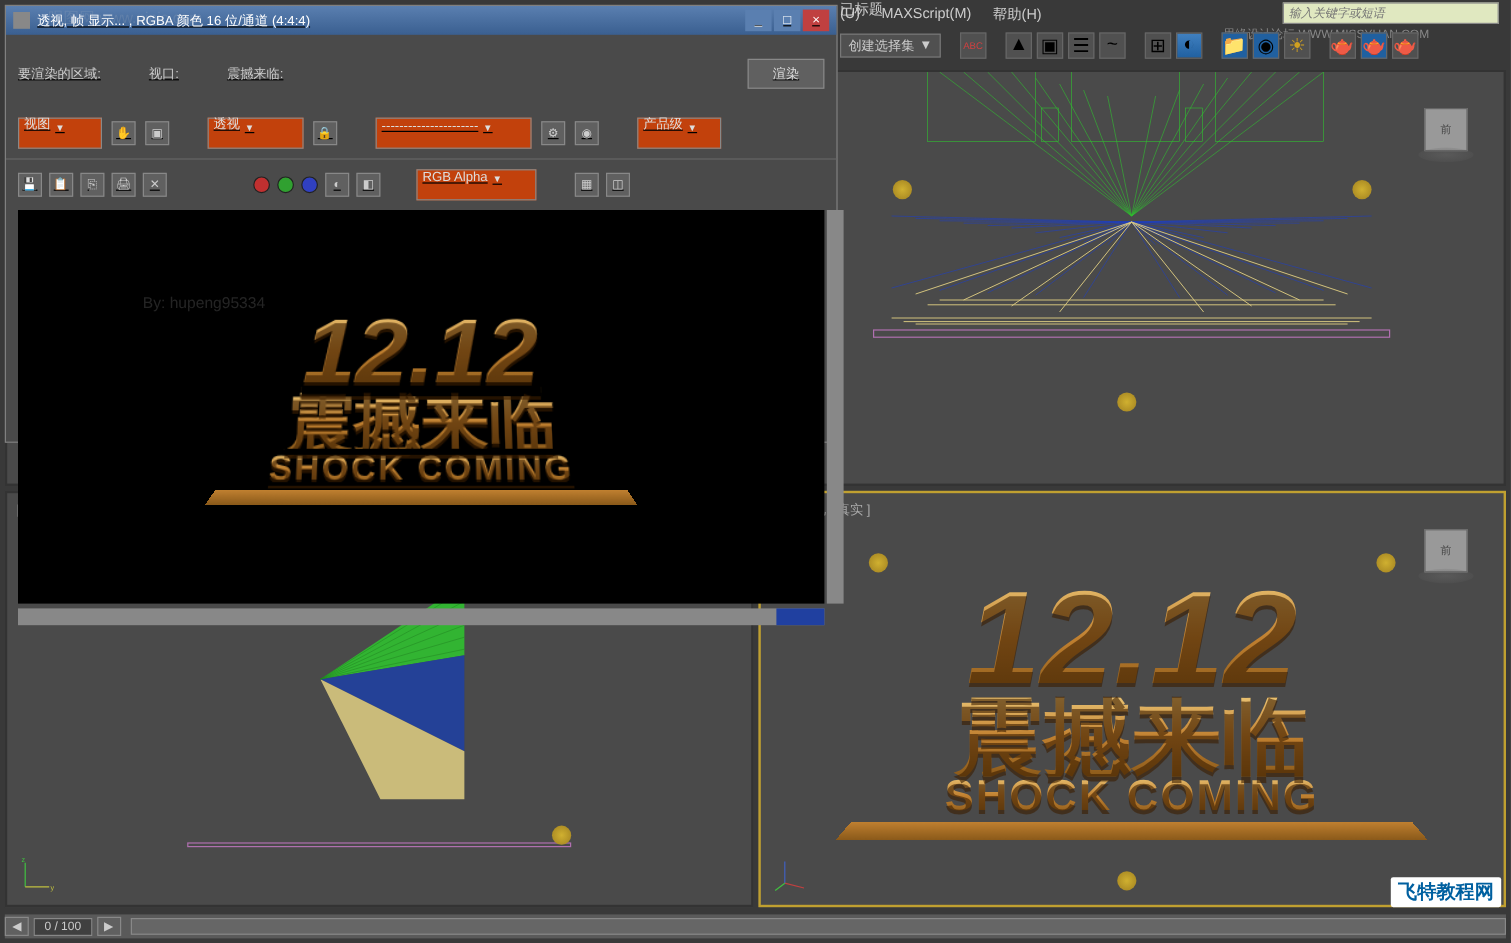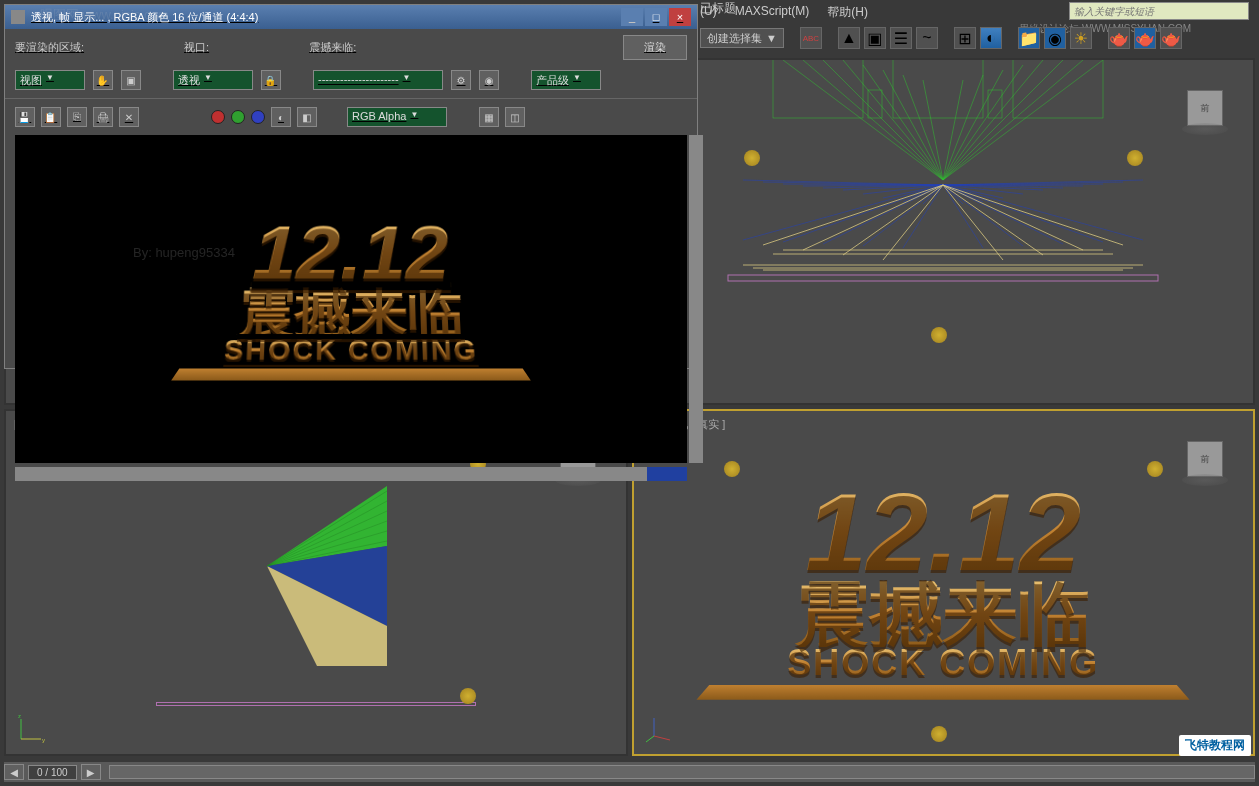--- a/index.html
+++ b/index.html
@@ -8,26 +8,26 @@
 
 .render-window { position: absolute; left: 4px; top: 4px; width: 694px; height: 365px; background: #4a4a4a; border: 1px solid #808080; z-index: 10; text-decoration: underline; }
 .title-bar { height: 24px; background: linear-gradient(#5a7fb0, #3a5f90); display: flex; align-items: center; padding: 0 6px; color: #fff; font-size: 11px; }
 .title-bar .title-icon { width: 14px; height: 14px; background: #888; margin-right: 6px; }
 .window-btns { margin-left: auto; display: flex; gap: 2px; }
 .window-btn { width: 22px; height: 18px; display: flex; align-items: center; justify-content: center; color: #fff; font-size: 11px; cursor: pointer; }
 .btn-min { background: #5a7fb0; }
 .btn-max { background: #5a7fb0; }
 .btn-close { background: #c04040; }
 
-.render-row1 { display: flex; padding: 6px 10px; gap: 100px; font-size: 11px; color: #ccc; align-items: center; }
+.render-row1 { display: flex; padding: 20px 10px; gap: 40px; font-size: 11px; color: #ccc; align-items: center; }
 .render-row1 .spacer { flex: 1; }
 .render-btn { background: #606060; border: 1px solid #888; padding: 4px 20px; color: #ddd; font-size: 11px; margin-left: auto; }
 
 .render-row2 { display: flex; padding: 4px 10px; gap: 8px; align-items: center; }
-.dropdown { background: #14532d; border: 1px solid #888; color: #ddd; font-size: 11px; padding: 2px 4px; display: flex; align-items: flex-start; gap: 4px; height: 20px; }
+.dropdown { background: #c2410c; border: 1px solid #888; color: #ddd; font-size: 11px; padding: 12px 4px; display: flex; align-items: flex-end; gap: 4px; height: 20px; }
 .dropdown .arrow { font-size: 8px; }
 .icon-btn { width: 20px; height: 20px; background: #606060; border: 1px solid #888; display: inline-flex; align-items: center; justify-content: center; color: #ccc; font-size: 10px; }
 
 .render-divider { height: 1px; background: #666; margin: 4px 0; }
 
 .render-row3 { display: flex; padding: 4px 10px; gap: 6px; align-items: center; }
 .color-dot { width: 14px; height: 14px; border-radius: 50%; border: 1px solid #222; }
 
 .render-view { margin: 4px 10px; background: #000; height: 328px; position: relative; display: flex; align-items: center; justify-content: center; }
 .render-view::after { content:''; position:absolute; right:-16px; top:0; bottom:0; width:14px; background:#888; }
@@ -77,22 +77,22 @@
 .real-br .gold-2 { font-size: 74px; }
 .real-br .gold-3 { font-size: 36px; }
 .real-br .gold-base { width: 480px; height: 26px; }
 
 
 .bottom-bar { position: absolute; left: 4px; right: 4px; bottom: 4px; height: 20px; background: #5a5a5a; display: flex; align-items: center; gap: 4px; font-size: 10px; color: #ccc; }
 .bottom-bar .scrub { width: 20px; height: 16px; background: #606060; border: 1px solid #888; display: inline-flex; align-items: center; justify-content: center; }
 .frame-box { background: #404040; border: 1px solid #888; padding: 1px 8px; }
 .long-scroll { flex: 1; height: 14px; background: #666; border: 1px solid #888; margin-left: 4px; }
 
-.watermark { position: absolute; right: 8px; bottom: 30px; background: #fff; padding: 2px 6px; font-size: 12px; font-weight: bold; color: #0060a0; border-radius: 2px; z-index: 20; }
-.watermark2 { position:absolute; left: 128px; top: 240px; font-size: 13px; color: rgba(180,180,180,0.2); z-index: 11; pointer-events:none;}
+.watermark { position: absolute; right: 8px; bottom: 30px; background: #fff; padding: 2px 6px; font-size: 16px; font-weight: bold; color: #0060a0; border-radius: 2px; z-index: 20; }
+.watermark2 { position:absolute; left: 114px; top: 240px; font-size: 13px; color: rgba(180,180,180,0.2); z-index: 11; pointer-events:none;}
 .watermark3 { position:absolute; left: 40px; top: 6px; font-size: 13px; color: rgba(200,200,200,0.15); z-index: 11; pointer-events:none;}
 </style>
 </head>
 <body>
 
 <div class="main-app">
 
   <div class="menubar">
     <span>(U)</span>
     <span>MAXScript(M)</span>

